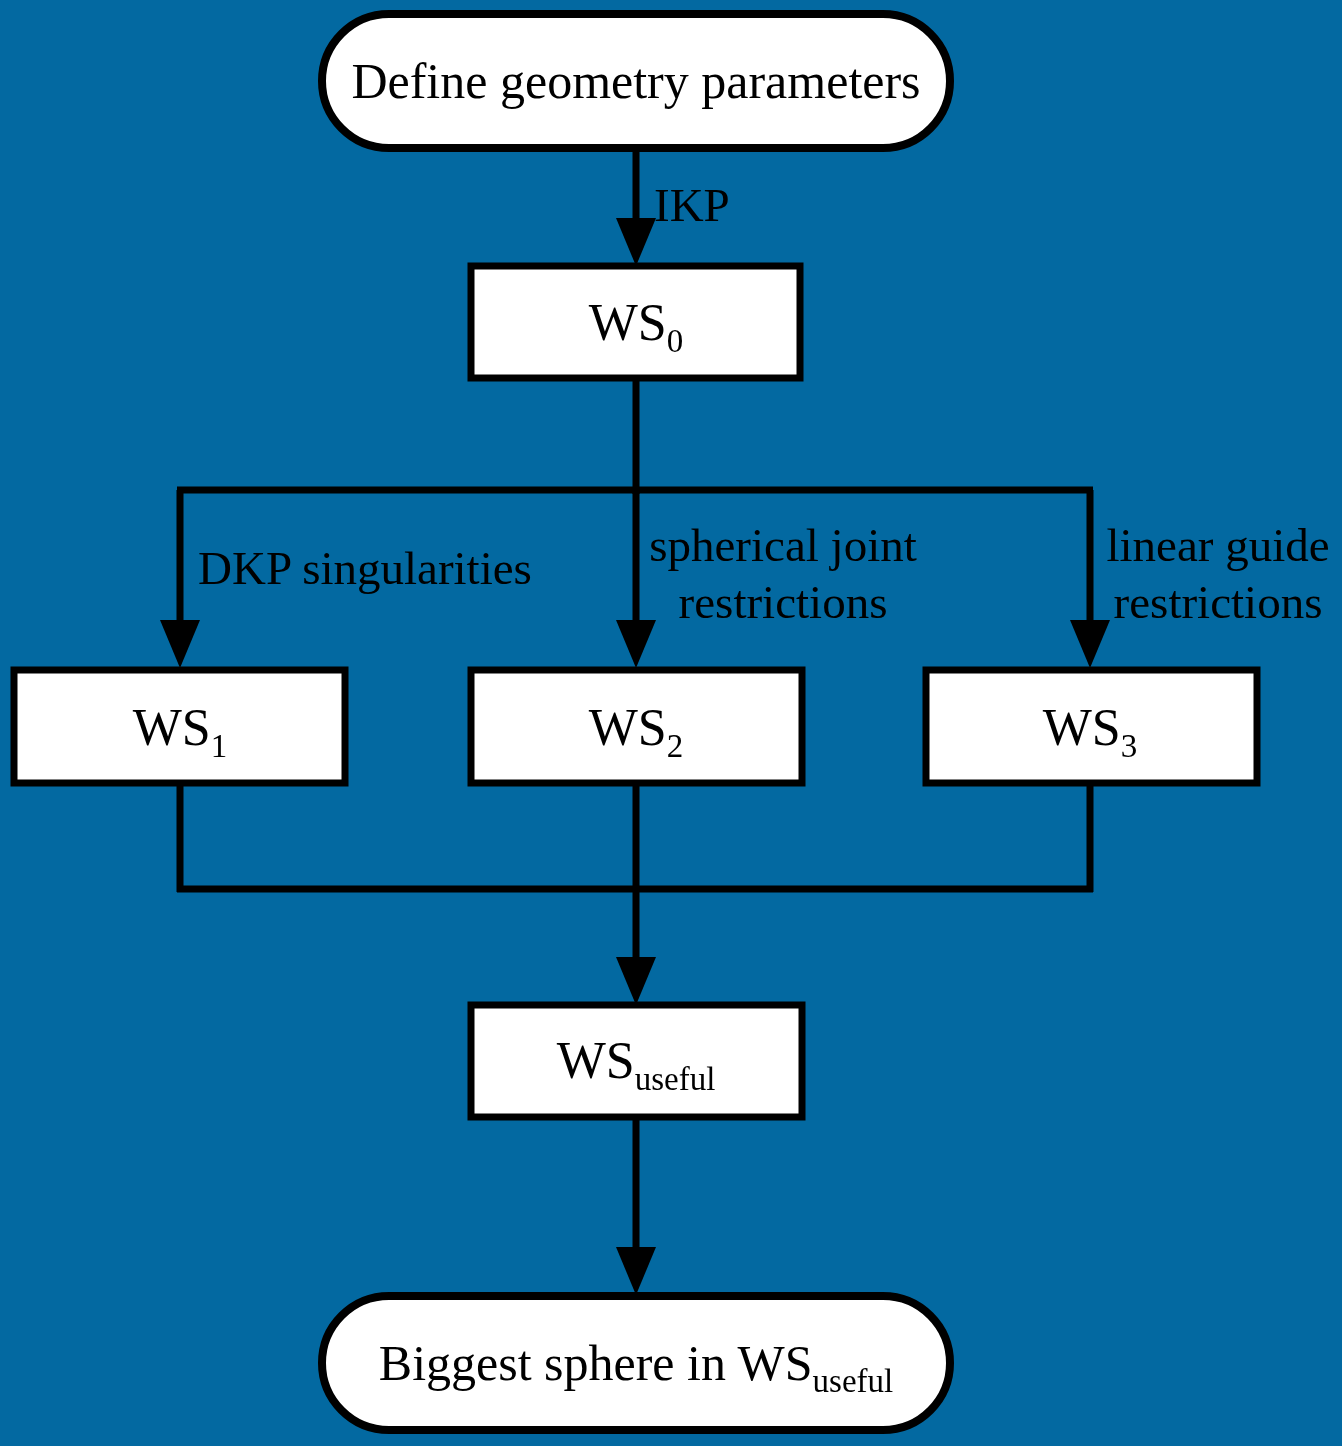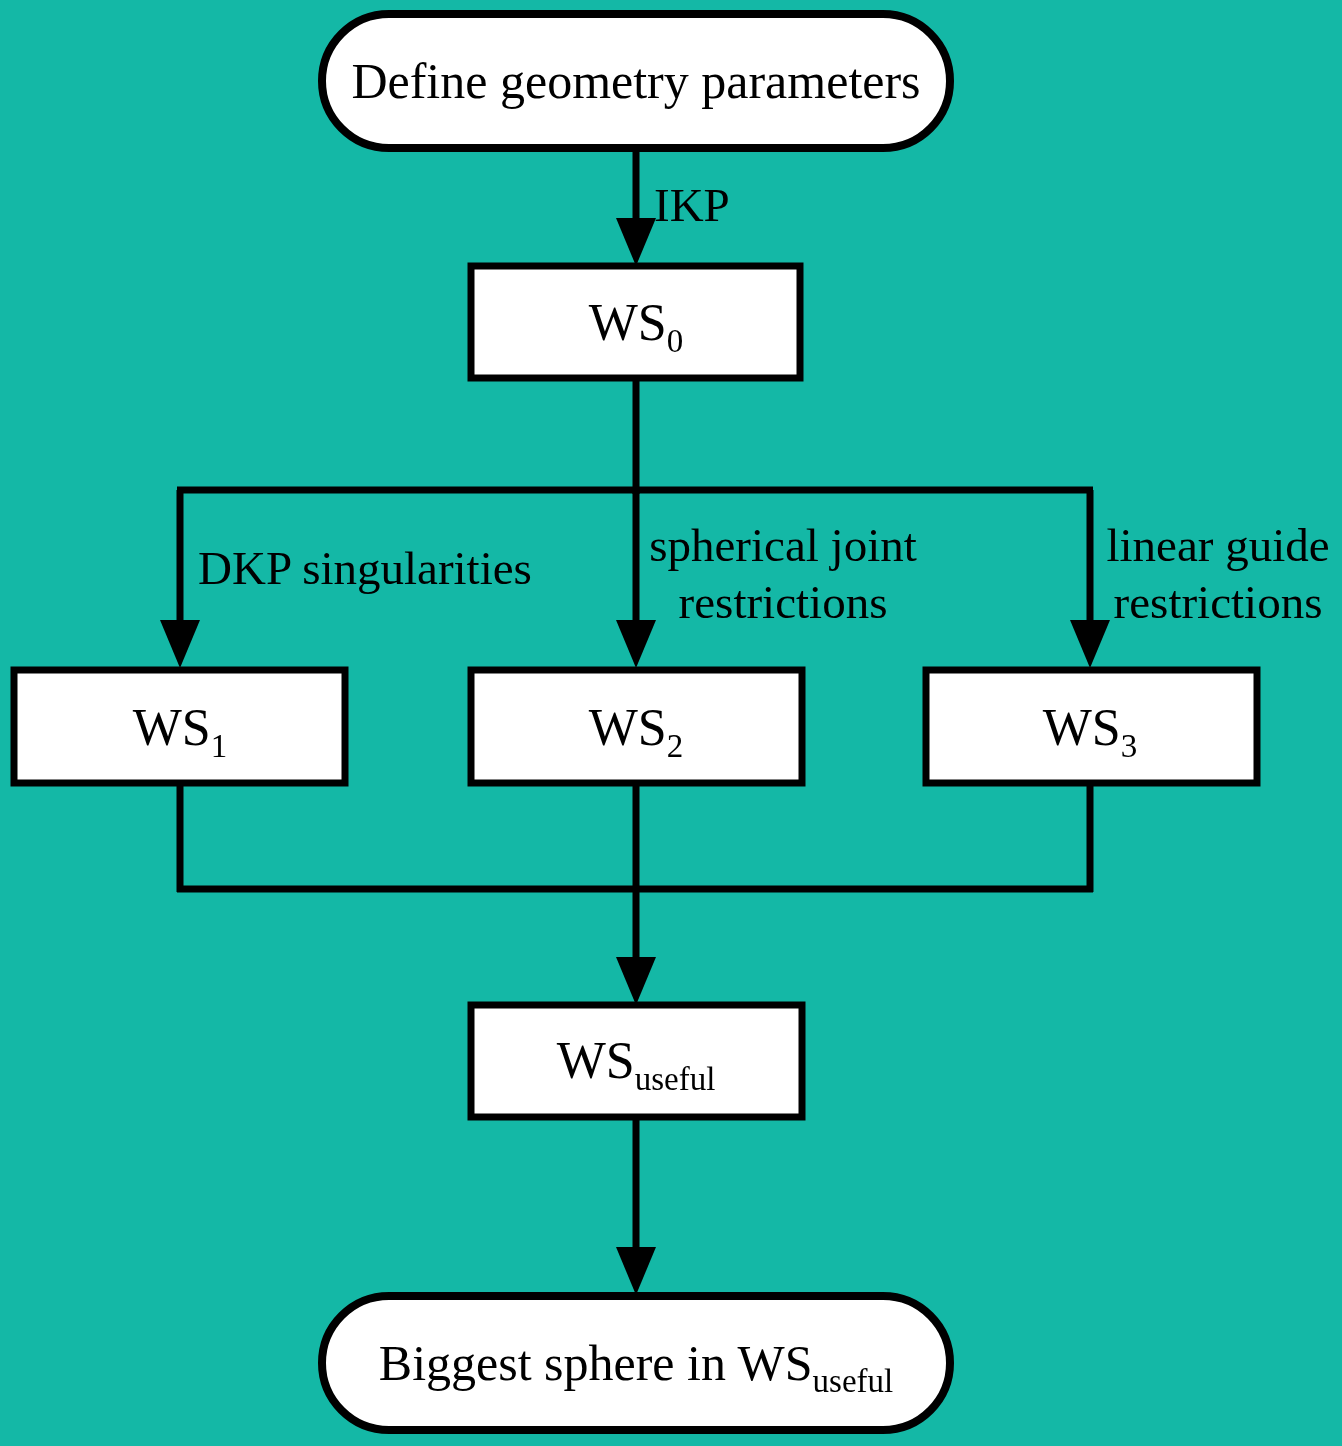--- a/index.html
+++ b/index.html
@@ -4,21 +4,21 @@
 <style>
   html, body {
     margin: 0;
     padding: 0;
     background: #ffffff;
   }
   #flowchart-root {
     position: relative;
     width: 1342px;
     height: 1446px;
-    background: #14b8a6;
+    background: #0369a1;
     font-family: "Liberation Serif", "DejaVu Serif", serif;
     overflow: hidden;
   }
   svg.diagram {
     display: block;
     width: 1342px;
     height: 1446px;
   }
   .node-shape {
     fill: #ffffff;

